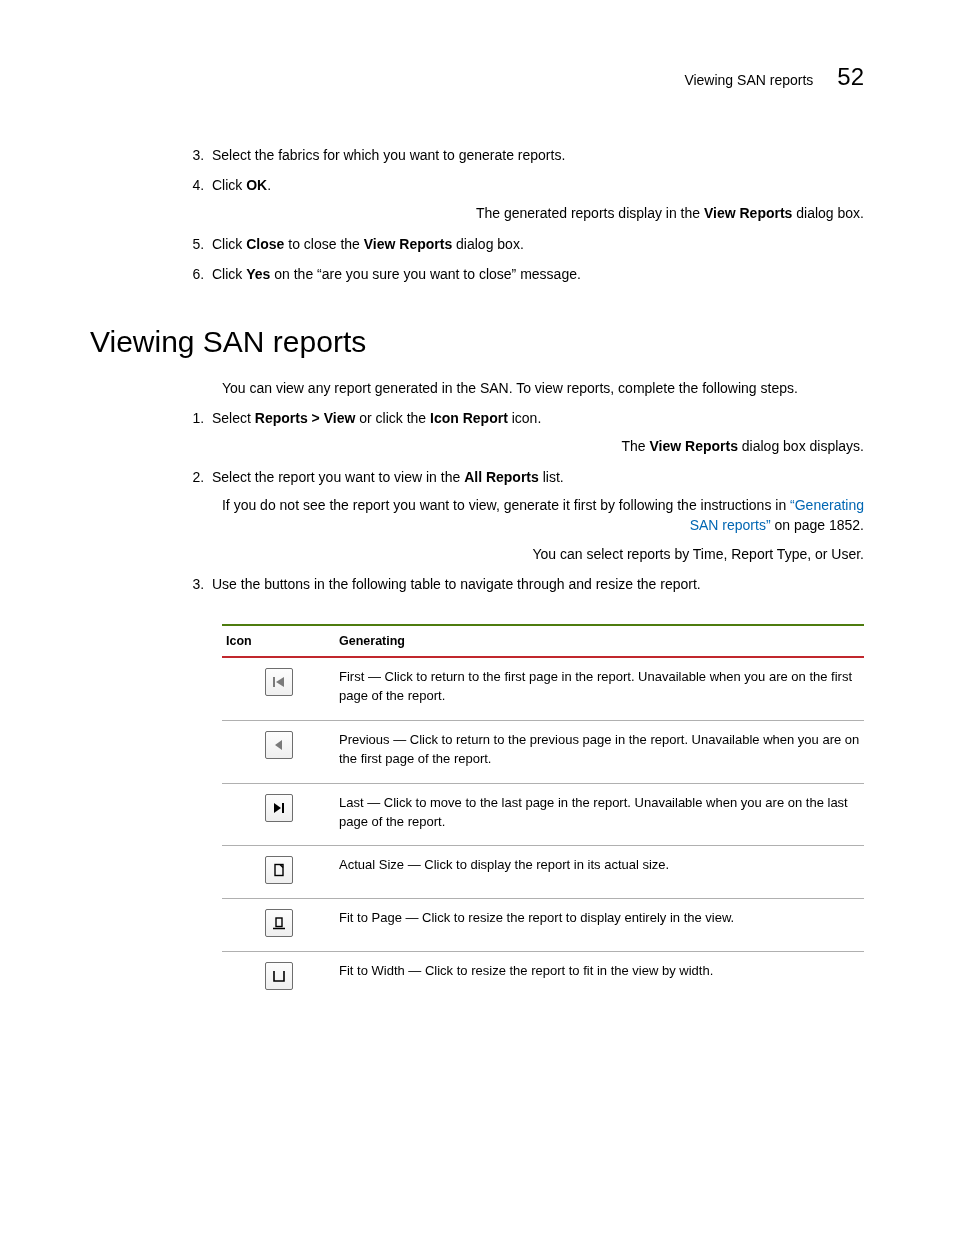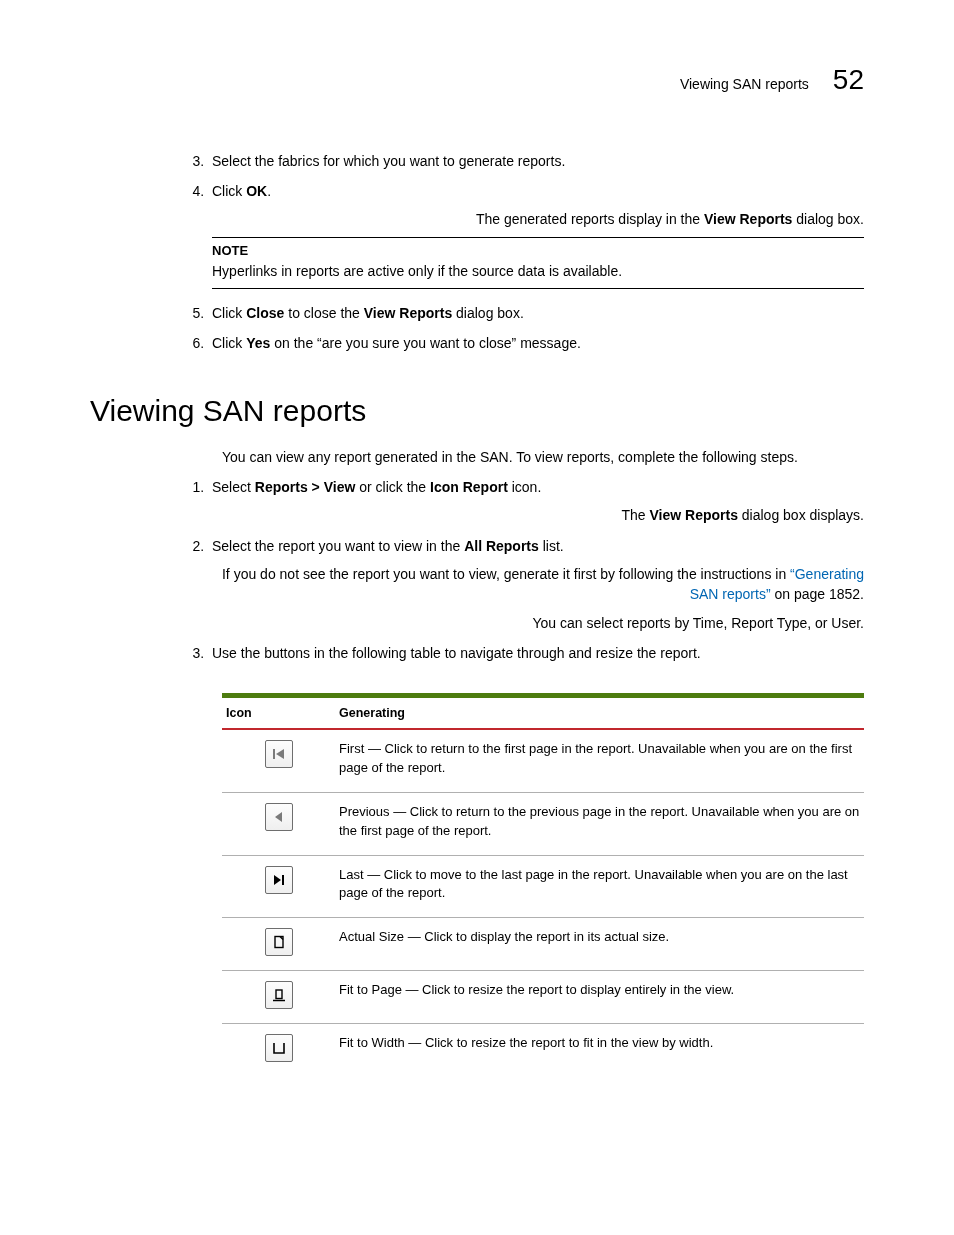--- a/index.html
+++ b/index.html
@@ -20,21 +20,21 @@
   }
   .running-head {
     text-align: right;
     margin-bottom: 50px;
     display: flex;
     justify-content: flex-end;
     align-items: baseline;
     gap: 24px;
   }
   .running-head .num {
-    font-size: 28px;
+    font-size: 24px;
     font-weight: 400;
   }
   .content-block {
     margin-left: 132px;
   }
   ol.steps {
     list-style: decimal;
     margin: 0 0 0 -14px;
     padding: 0;
   }
@@ -75,21 +75,21 @@
   table.nav-table {
     width: 100%;
     border-collapse: collapse;
     margin-top: 30px;
     font-size: 13px;
   }
   table.nav-table thead th {
     text-align: left;
     font-weight: bold;
     padding: 6px 4px;
-    border-top: 5px solid #4d7c0f;
+    border-top: 2px solid #4d7c0f;
     border-bottom: 2px solid #c1272d;
     font-size: 12.5px;
     margin-left: 36px;
   }
   table.nav-table tbody td {
     vertical-align: top;
     padding: 10px 4px 14px 4px;
     border-bottom: 1px solid #b0b0b0;
   }
   table.nav-table tbody tr:last-child td {
@@ -116,24 +116,21 @@
 <div class="page">
 
 <div class="running-head">
   <span>Viewing SAN reports</span>
   <span class="num">52</span>
 </div>
 
 <div class="content-block">
   <ol class="steps" id="top-steps" start="3">
         <li><span>Select the fabrics for which you want to generate reports.</span></li>
-        <li><span>Click <span class="bold">OK</span>.</span><div class="sub"><span>The generated reports display in the <span class="bold">View Reports</span> dialog box.</span></div><div class="note-box">
-            <div class="note-label">NOTE</div>
-            <div>Hyperlinks in reports are active only if the source data is available.</div>
-          </div></li>
+        <li><span>Click <span class="bold">OK</span>.</span><div class="sub"><span>The generated reports display in the <span class="bold">View Reports</span> dialog box.</span></div></li>
         <li><span>Click <span class="bold">Close</span> to close the <span class="bold">View Reports</span> dialog box.</span></li>
         <li><span>Click <span class="bold">Yes</span> on the “are you sure you want to close” message.</span></li>
       </ol>
 </div>
 
 <h1 class="section">Viewing SAN reports</h1>
 
 <div class="content-block">
   <div class="sub-para">You can view any report generated in the SAN. To view reports, complete the following steps.</div>
   <ol class="steps" id="view-steps" start="1">

